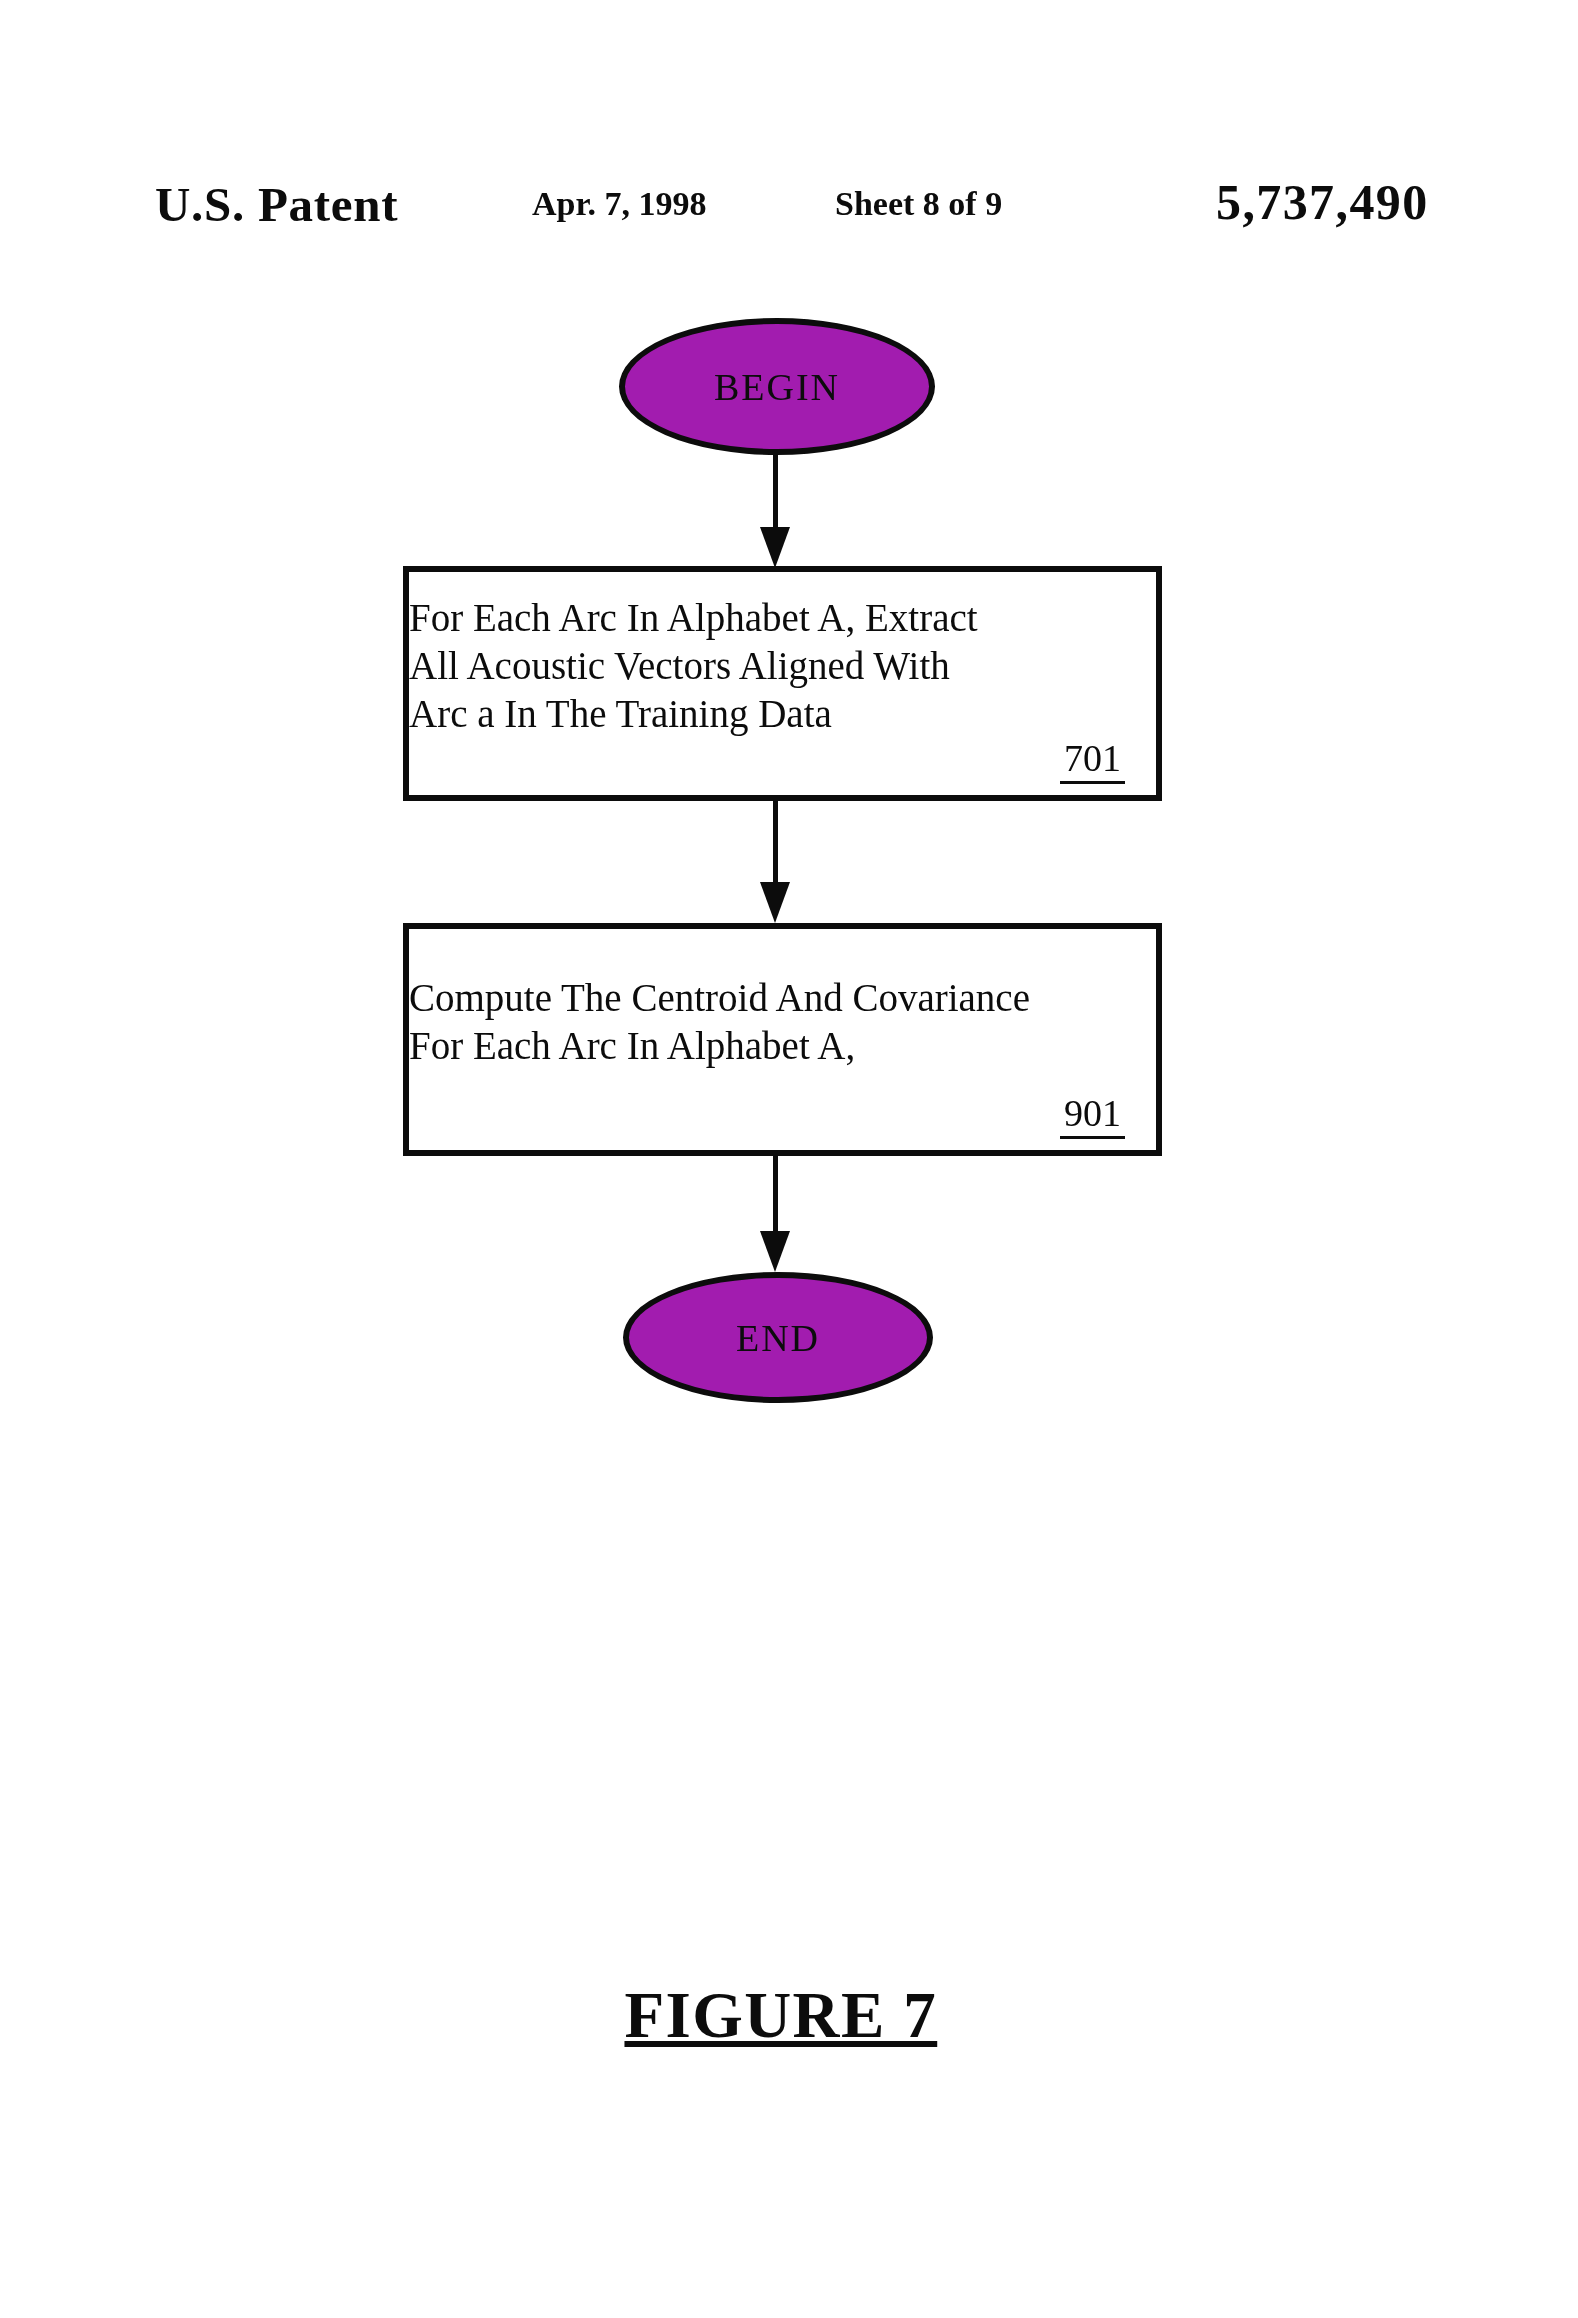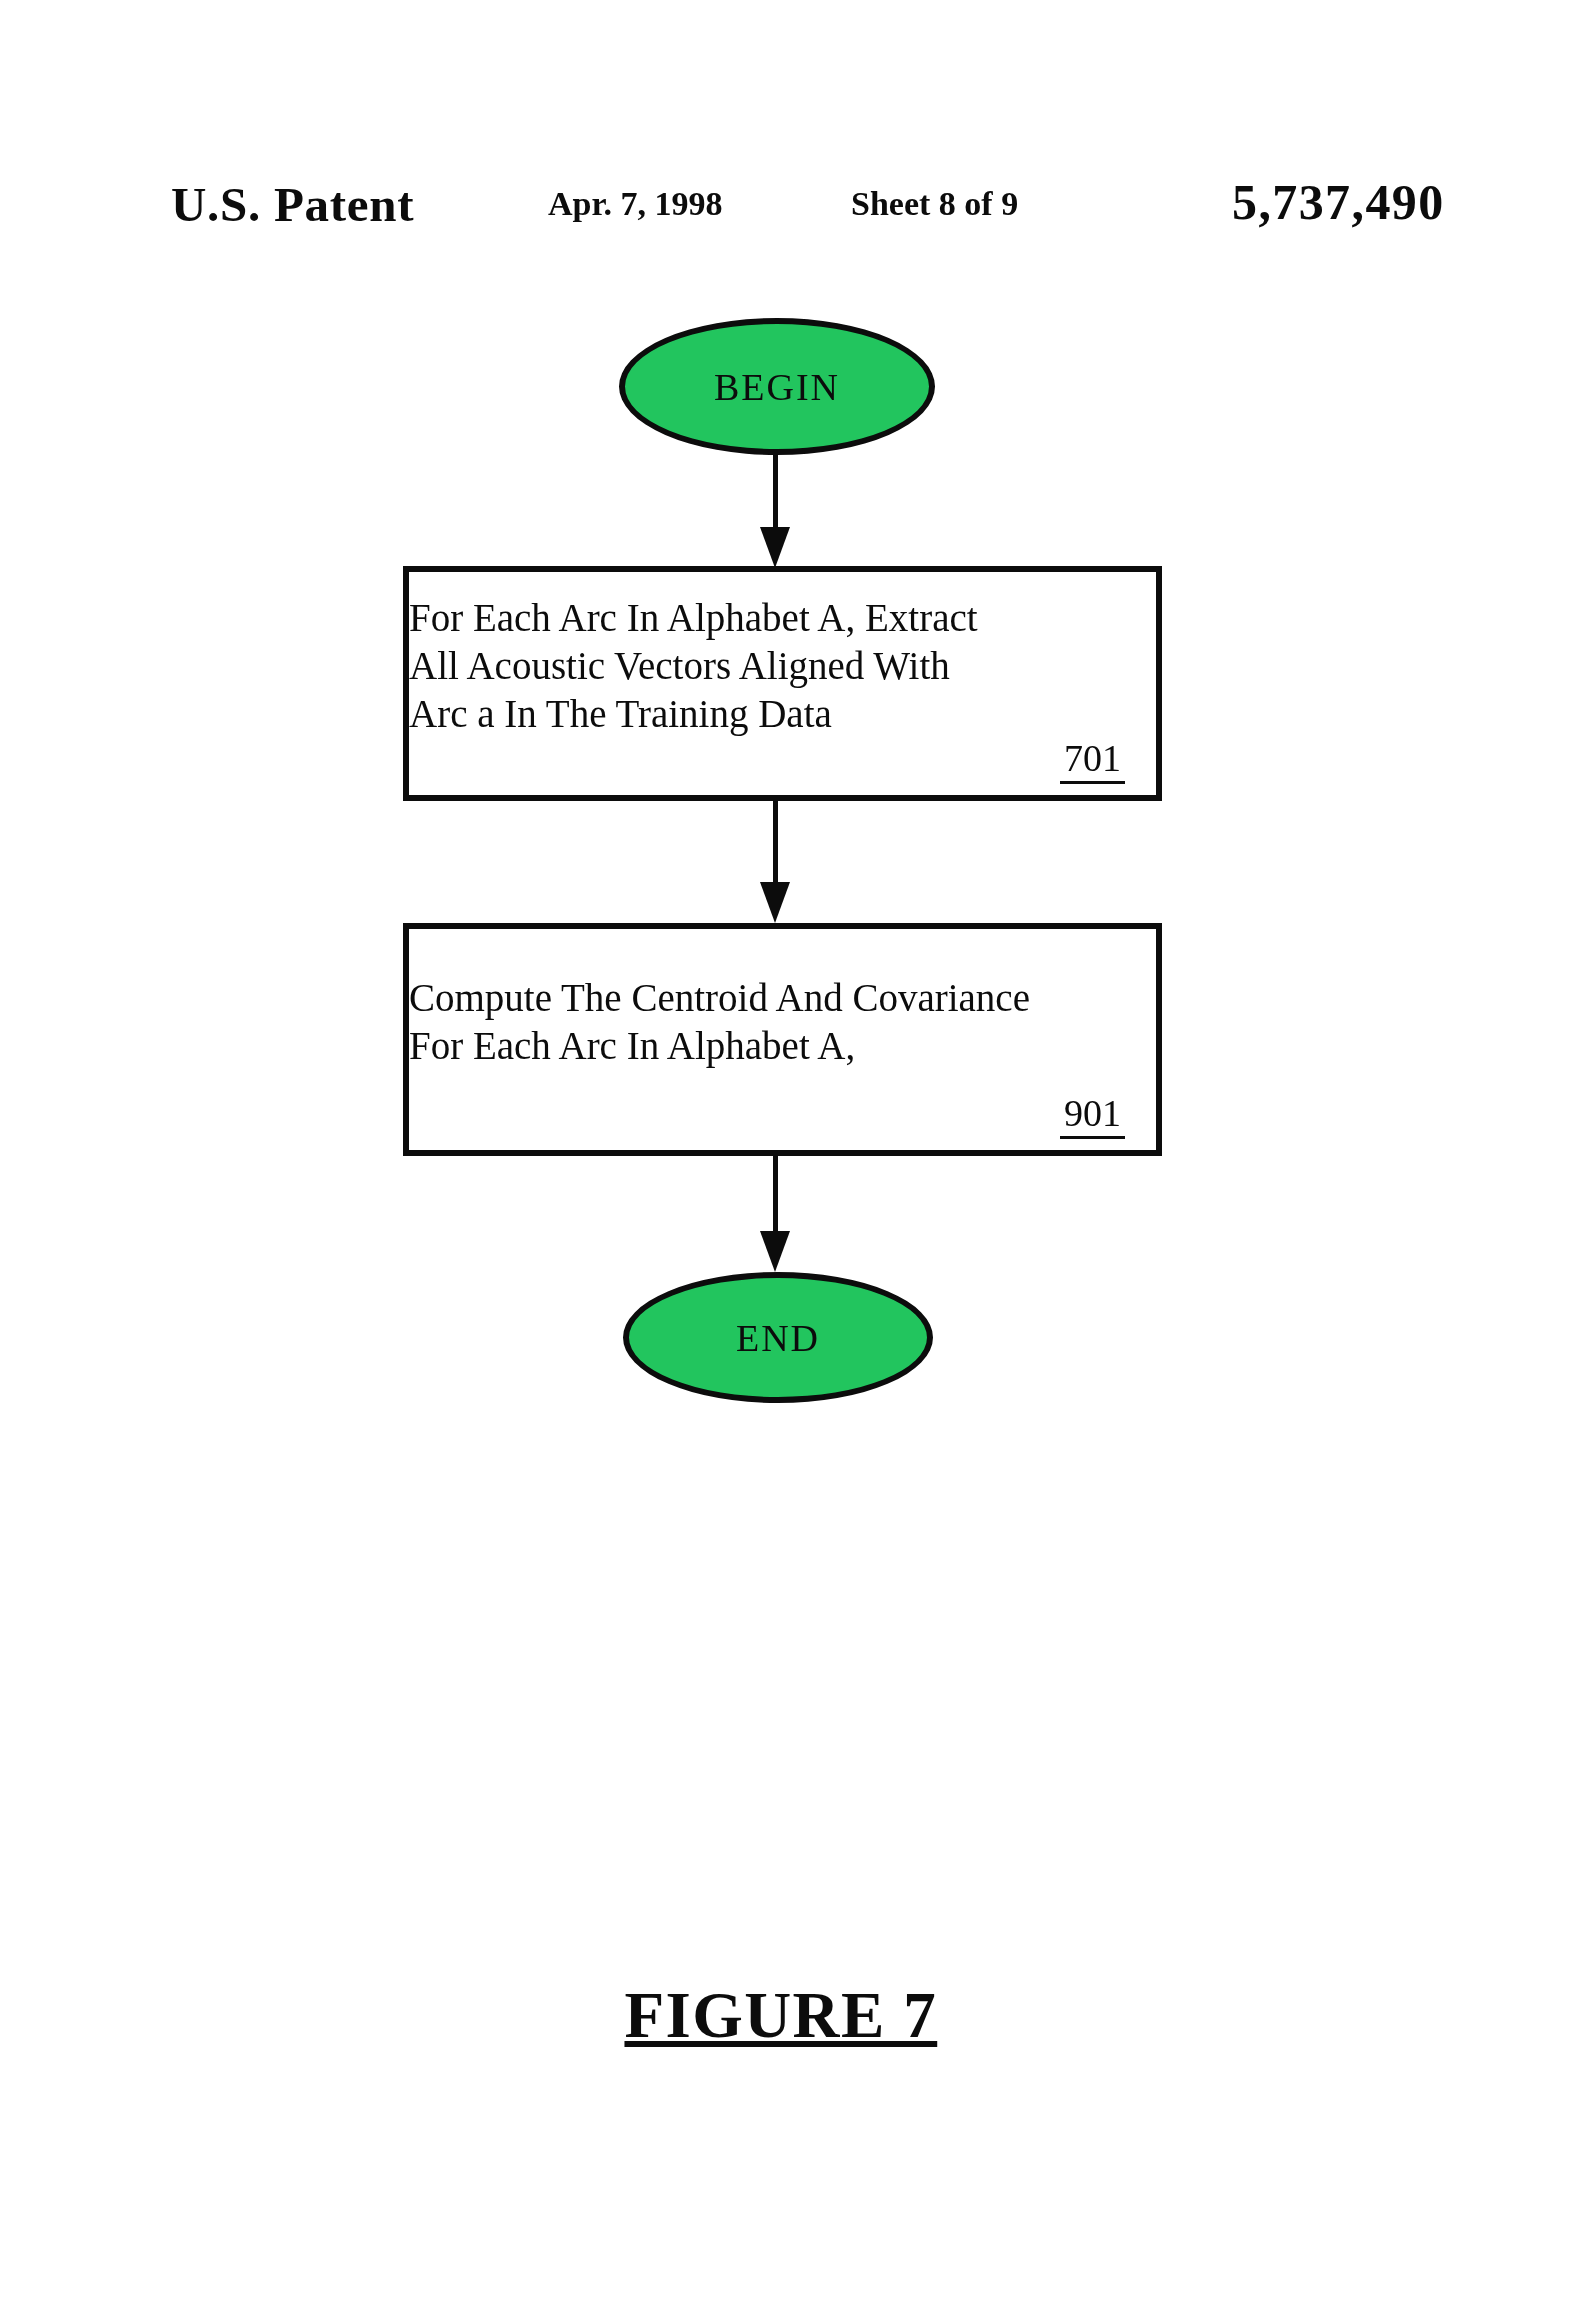--- a/index.html
+++ b/index.html
@@ -15,39 +15,38 @@
     font-family: "Liberation Serif", "DejaVu Serif", serif;
     color: #0c0c0c;
     overflow: hidden;
   }
   
   .hdr {
     position: absolute;
     white-space: nowrap;
     font-weight: bold;
     color: #0c0c0c;
-    margin-left: 16px;
   }
   .hdr-title    { left: 155px;  top: 176px; font-size: 49px; letter-spacing: 0.7px; }
   .hdr-date     { left: 532px;  top: 185px; font-size: 34px; font-family: Liberation Serif, serif; }
   .hdr-sheet    { left: 835px; top: 185px; font-size: 34px; }
   .hdr-patno    { left: 1216px; top: 173px; font-size: 50px; letter-spacing: 1.4px; }
 
   
   .terminal {
     position: absolute;
     border: 6.8px solid #0c0c0c;
     border-radius: 50%;
     box-sizing: border-box;
     display: flex;
     align-items: center;
     justify-content: center;
     font-size: 38px;
     letter-spacing: 2px;
-    background: #22c55e;
+    background: #a21caf;
   }
   .terminal-begin { left: 619px; top: 318px;  width: 316px; height: 137px; }
   .terminal-end   { left: 623px; top: 1272px; width: 310px; height: 131px; }
 
   .proc-box {
     position: absolute;
     left: 403px;
     width: 759px;
     border: 6.1px solid #0c0c0c;
     box-sizing: border-box;

